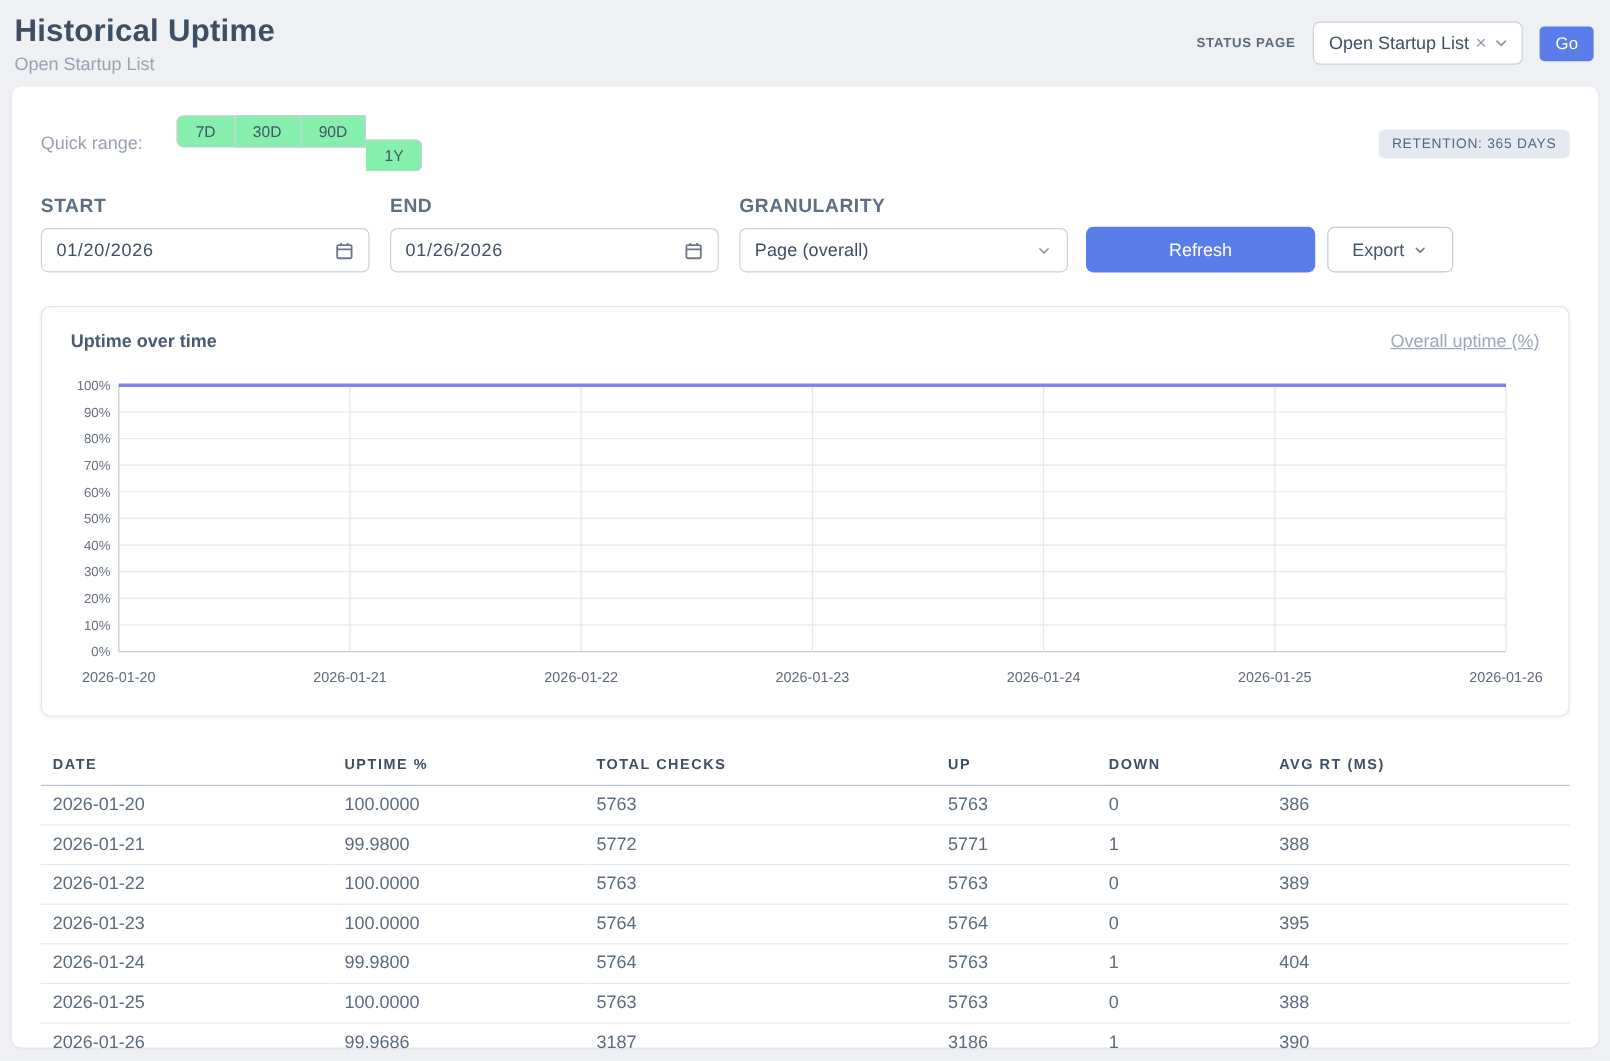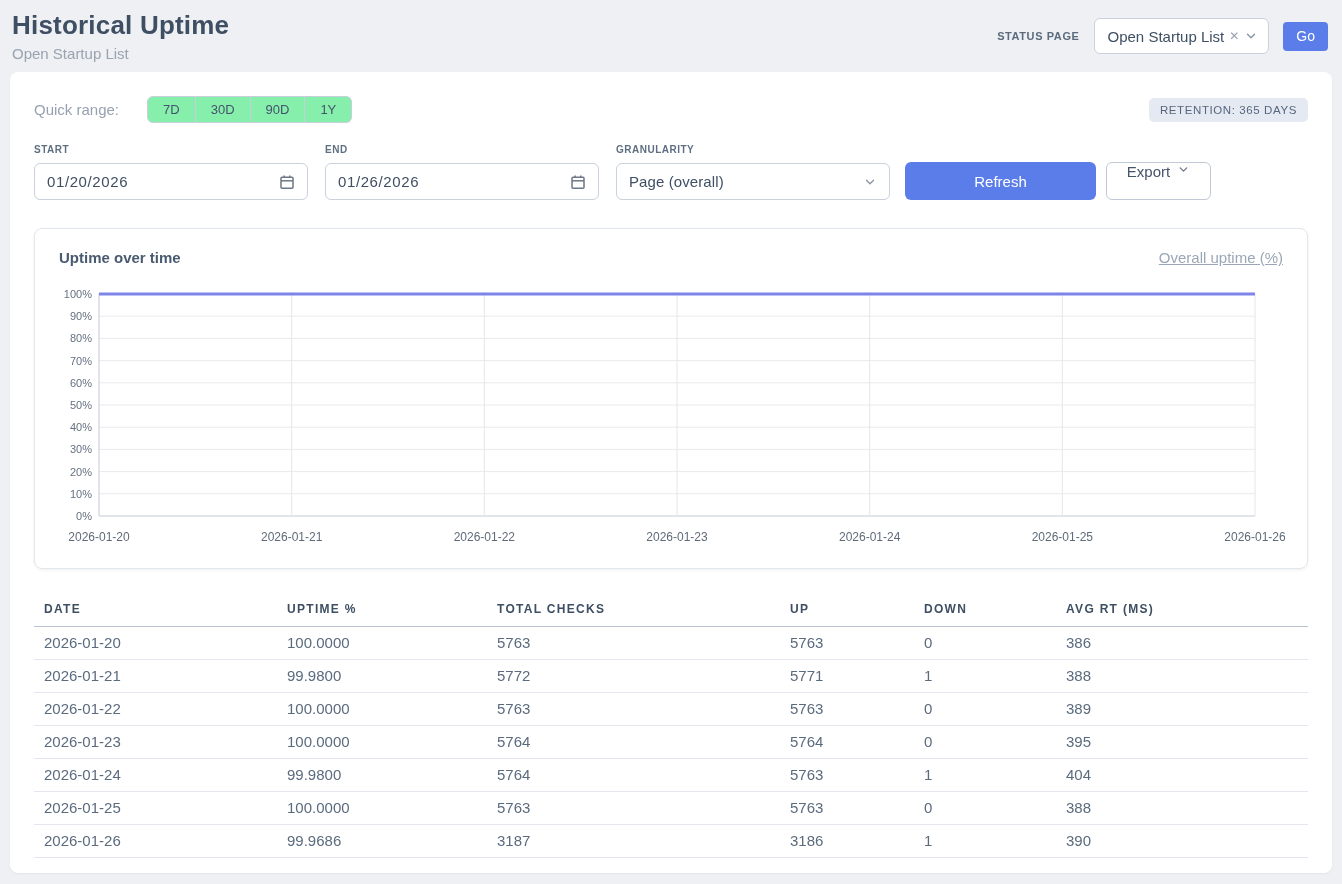--- a/index.html
+++ b/index.html
@@ -42,49 +42,49 @@
   
   .row-quick { display: flex; align-items: center; }
   .quick-label { font-size: 15px; color: #97a1b0; margin-right: 28px; }
   .qr-group { display: flex; }
   .qr-btn {
     background: #86efac; border: 1px solid #c6cfda; border-left-width: 0;
     font-family: inherit; font-size: 13px; color: #44546a; height: 27px;
     padding: 0 15px; cursor: pointer;
   }
   .qr-btn:first-child { border-left-width: 1px; border-radius: 6px 0 0 6px; }
-  .qr-btn:last-child { border-radius: 0 6px 6px 0; }
+  .qr-btn:last-child { border-radius: 0 6px 6px 0; margin-top: 20px; }
   .retention-badge {
     margin-left: auto; background: #e5e9f1; color: #56677f; border-radius: 5px;
     font-size: 11.5px; font-weight: 400; letter-spacing: 0.6px; padding: 6px 11px;
   }
 
   
   .row-fields { display: flex; align-items: flex-end; margin-top: 21px; gap: 17px; }
   .field { display: flex; flex-direction: column; }
   .field-label {
-    font-size: 10px; font-weight: 600; letter-spacing: 0.5px; color: #5f6f82;
+    font-size: 16px; font-weight: 600; letter-spacing: 0.5px; color: #5f6f82;
     margin-bottom: 8px;
   }
   .input-box {
     width: 274px; height: 37px; border: 1px solid #c9d1dc; border-radius: 6px;
     display: flex; align-items: center; padding: 0 12px; background: #fff; cursor: text;
   }
   .input-box .val { font-size: 15px; color: #3f4f63; letter-spacing: 0.6px; }
   .input-box .spacer { flex: 1; }
   .select-box { cursor: pointer; }
   .select-box .val { letter-spacing: 0.1px; }
   .refresh-btn {
     width: 191px; height: 38px; background: #5b7de9; border: none; border-radius: 6px;
     color: #fff; font-size: 15px; font-family: inherit; cursor: pointer; margin-left: -2px;
   }
   .export-btn {
     width: 105px; height: 38px; background: #fff; border: 1px solid #c1cad6;
     border-radius: 6px; color: #44546a; font-size: 15px; font-family: inherit;
-    cursor: pointer; margin-left: -7px; display: inline-flex; 
+    cursor: pointer; margin-left: -7px; display: inline-flex; align-items: center;
     justify-content: center; gap: 7px;
   }
 
   
   .chart-card {
     margin-top: 28px; border: 1px solid #e2e6ed; border-radius: 8px;
     box-shadow: 0 1px 3px rgba(16,24,40,0.07); padding: 20px 24px 14px 24px;
   }
   .chart-head { display: flex; align-items: center; justify-content: space-between; }
   .chart-title { font-size: 15px; font-weight: 700; color: #4a5a70; }

